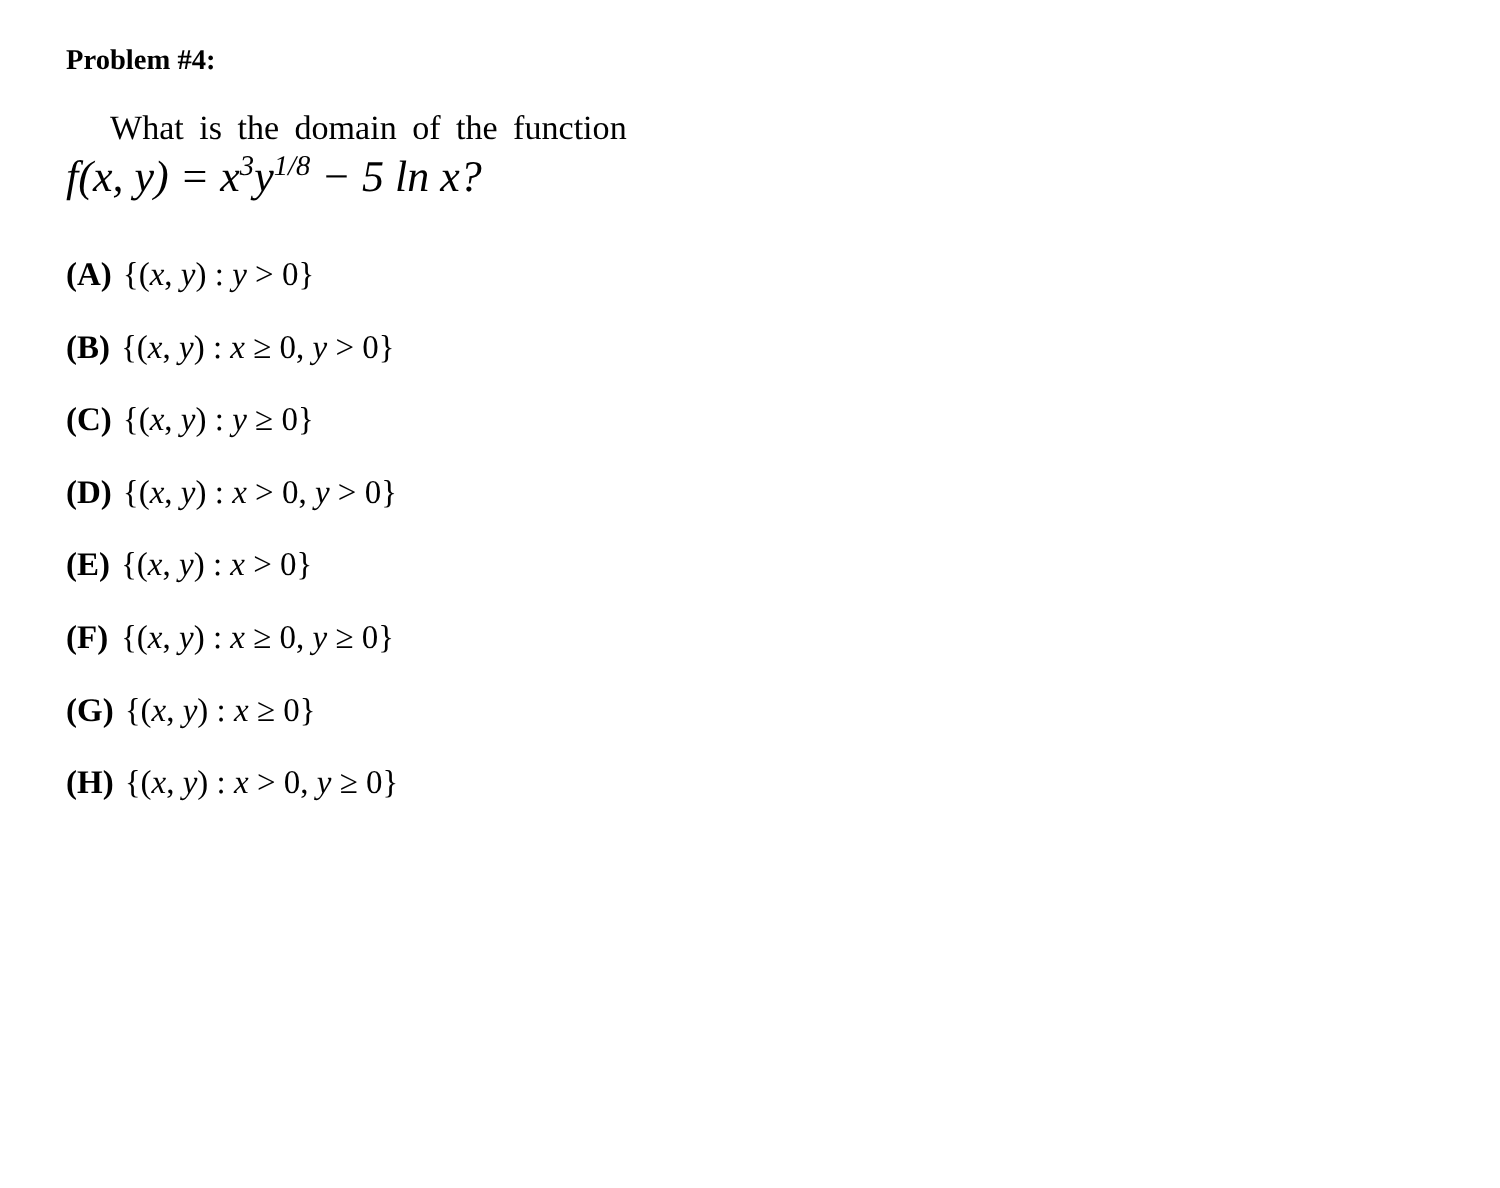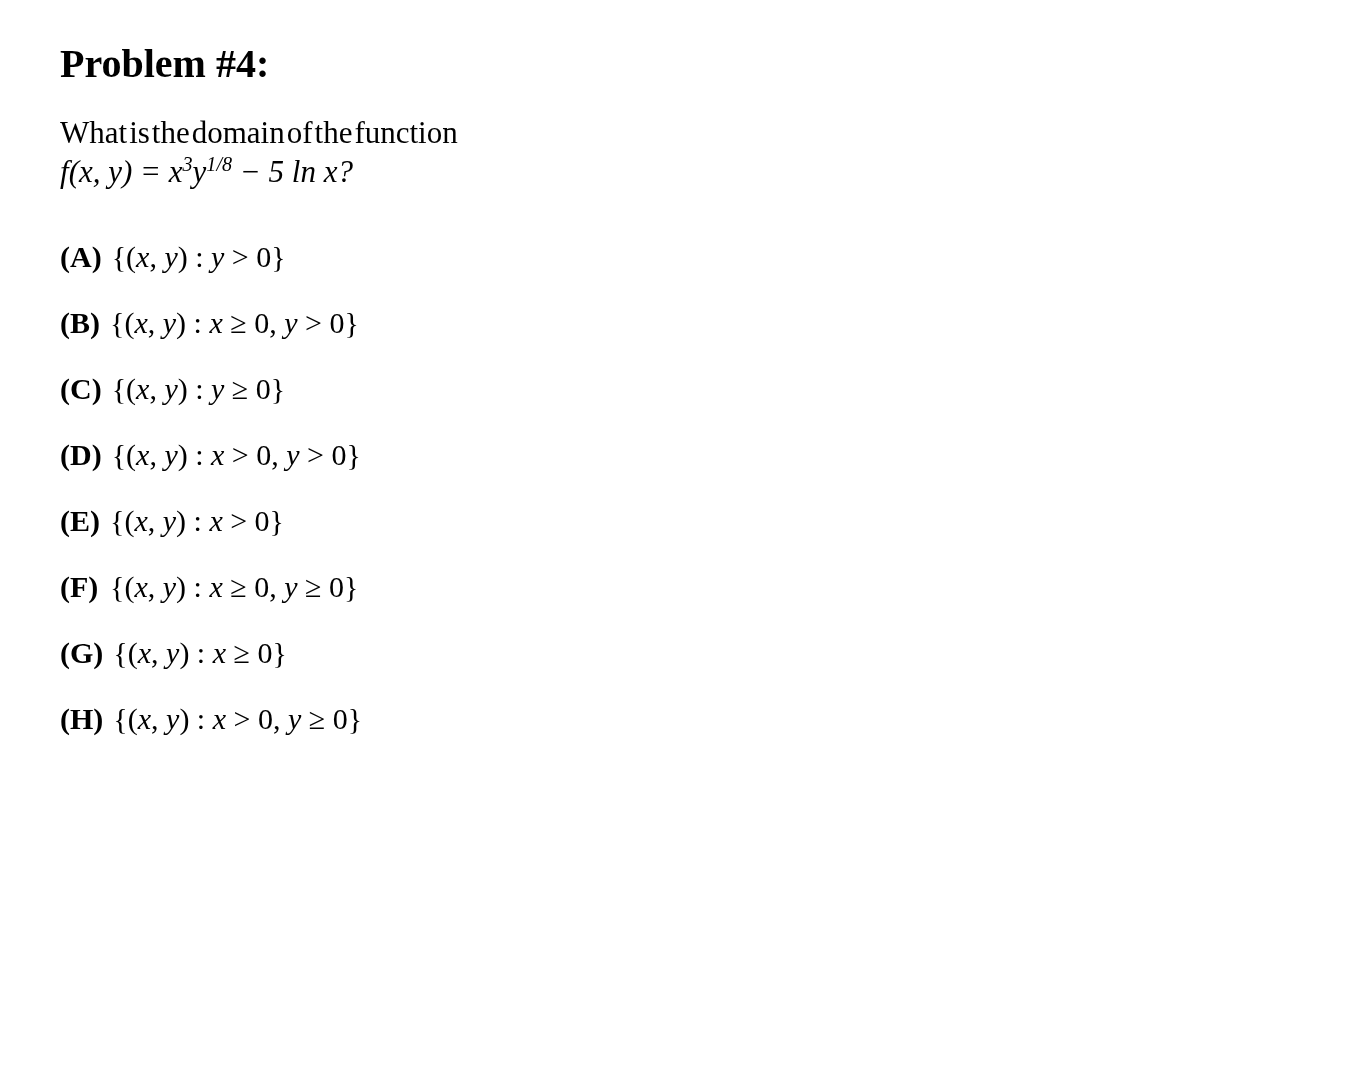--- a/index.html
+++ b/index.html
@@ -11,21 +11,21 @@
     body {
       background: #ffffff;
       font-family: Georgia, 'Times New Roman', serif;
       width: 1364px;
       min-height: 1080px;
       padding: 40px 60px;
       color: #000000;
     }
 
     .problem-title {
-      font-size: 40px;
+      font-size: 26px;
       font-weight: bold;
       margin-bottom: 28px;
       font-family: Georgia, serif;
     }
 
     sup {
       font-size: 0.65em;
       vertical-align: super;
     }
 
@@ -60,35 +60,36 @@
 
     .question-combined {
       font-size: 31px;
       font-family: Georgia, serif;
       margin-bottom: 50px;
     }
 
     .line1-text {
       display: flex;
       flex-direction: row;
-      gap: 2px;
+      gap: 14px;
       align-items: flex-end;
       flex-wrap: wrap;
+      margin-left: 40px;
     }
 
     .line2-text {
       display: flex;
       flex-direction: row;
       align-items: baseline;
       margin-top: 2px;
     }
 
     .f-expr {
       font-style: italic;
-      font-size: 31px;
+      font-size: 40px;
     }
   </style>
 </head>
 <body>
 
 <div>
 
   <div class="problem-title">Problem #4:</div>
 
   <div class="question-combined">

